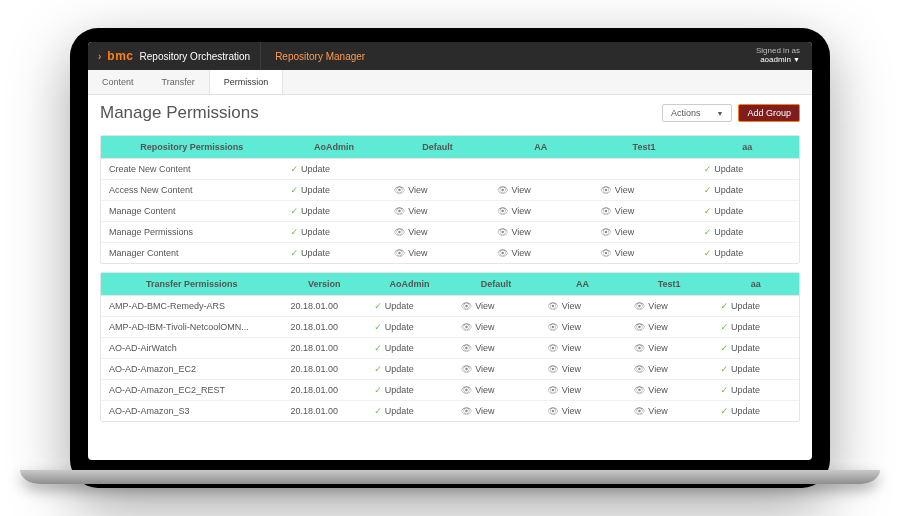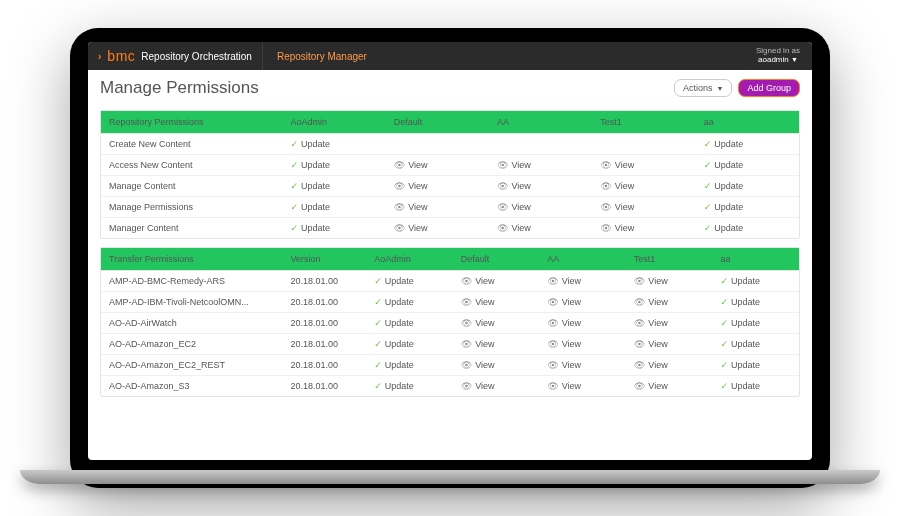--- a/index.html
+++ b/index.html
@@ -1,39 +1,39 @@
 <!DOCTYPE html>
 <html><head>
 <meta charset="utf-8">
 <style>
 html,body{margin:0;padding:0;width:900px;height:516px;font-family:Helvetica,Arial,sans-serif;background:#fff;overflow:hidden}
 .stage{position:relative;width:900px;height:516px;display:flex;align-items:center;justify-content:center}
 .laptop{position:relative;width:760px;height:460px;border-radius:28px;background:#000;box-shadow:0 20px 60px rgba(0,0,0,.35)}
 .bezel{position:absolute;inset:14px 18px 28px 18px;background:#fff;border-radius:4px;overflow:hidden;display:flex;flex-direction:column}
 .topbar{background:#2b2b2b;height:28px;display:flex;align-items:center;color:#ddd;font-size:10px}
 .brand{display:flex;align-items:center;padding:0 10px;gap:6px;height:100%}
-.brand .logo{color:#ff7d1a;font-weight:400;font-size:14px;letter-spacing:.5px}
+.brand .logo{color:#ff7d1a;font-weight:700;font-size:12px;letter-spacing:.5px}
 .brand .logo-chevron{color:#ff7d1a;font-weight:700}
 .brand .product{color:#fff;font-weight:500}
 .subapp{color:#ff9a4a;border-left:1px solid #3c3c3c;height:100%;display:flex;align-items:center;padding:0 14px}
 .spacer{flex:1}
-.signin{font-size:8px;color:#bbb;padding:0 12px;text-align:center;line-height:1.1}
+.signin{font-size:8px;color:#bbb;padding:0 12px;text-align:right;line-height:1.1}
 .signin .user{color:#fff}
 .tabs{background:#f6f6f6;border-bottom:1px solid #e3e3e3;height:24px;display:flex;align-items:stretch;font-size:9px;color:#666}
 .tab{padding:0 14px;display:flex;align-items:center;cursor:pointer}
 .tab.active{background:#fff;color:#333;border-right:1px solid #e3e3e3;border-left:1px solid #e3e3e3}
 .pagehdr{display:flex;align-items:center;padding:8px 12px 4px 12px}
 .pagehdr h1{font-size:17px;font-weight:300;color:#555;margin:0;flex:1}
-.btn{font-size:9px;border:1px solid #ccc;background:#fff;border-radius:7px;padding:3px 8px;color:#555;cursor:pointer;display:inline-flex;align-items:center;gap:4px}
-.btn.primary{background:#a21caf;border-color:#ff7d1a;color:#fff}
+.btn{font-size:9px;border:1px solid #ccc;background:#fff;border-radius:2px;padding:3px 8px;color:#555;cursor:pointer;display:inline-flex;align-items:center;gap:16px}
+.btn.primary{background:#7f1d1d;border-color:#ff7d1a;color:#fff}
 .btns{display:flex;gap:6px}
 .content{flex:1;overflow:auto;padding:0 12px 12px 12px}
 .panel{border:1px solid #e5e5e5;border-radius:2px;background:#fff;margin-top:8px}
 .panel table{width:100%;border-collapse:collapse;table-layout:fixed}
-.panel th{background:#22c55e;font-size:9px;color:#555;text-align:left;font-weight:400;padding:6px 8px;border-bottom:1px solid #e5e5e5}
+.panel th{background:#5eead4;font-size:9px;color:#555;text-align:center;font-weight:700;padding:6px 8px;border-bottom:1px solid #e5e5e5}
 .panel td{font-size:9px;color:#555;padding:5px 8px;border-bottom:1px solid #f0f0f0;white-space:nowrap;overflow:hidden;text-overflow:ellipsis}
 .panel tr:last-child td{border-bottom:none}
 .perm{display:inline-flex;align-items:center;gap:3px}
 .perm .ico{font-size:9px}
 .ico.check{color:#6cbf47}
 .ico.eye{color:#888}
 .hinge{position:absolute;left:-50px;right:-50px;bottom:-6px;height:24px;display:flex;align-items:flex-start}
 .hinge .bar{flex:1;height:14px;background:linear-gradient(#c9c9c9,#8e8e8e);border-radius:0 0 20px 20px/0 0 14px 14px;box-shadow:0 6px 14px rgba(0,0,0,.3)}
 .caret{font-size:7px}
 </style>
@@ -51,20 +51,25 @@
           <span class="product">Repository Orchestration</span>
         </div>
         <div class="subapp">Repository Manager</div>
         <div class="spacer"></div>
         <div class="signin">
           <div>Signed in as</div>
           <div class="user"><span>aoadmin</span> <span class="caret">▼</span></div>
         </div>
       </div>
 
+      <div class="tabs">
+        <div class="tab">Content</div>
+        <div class="tab">Transfer</div>
+        <div class="tab active">Permission</div>
+      </div>
 
       <div class="pagehdr">
         <h1>Manage Permissions</h1>
         <div class="btns">
           <div class="btn">
               <span>Actions</span>
               <span class="caret">▼</span>
             </div>
           <div class="btn primary">Add Group</div>
         </div>

